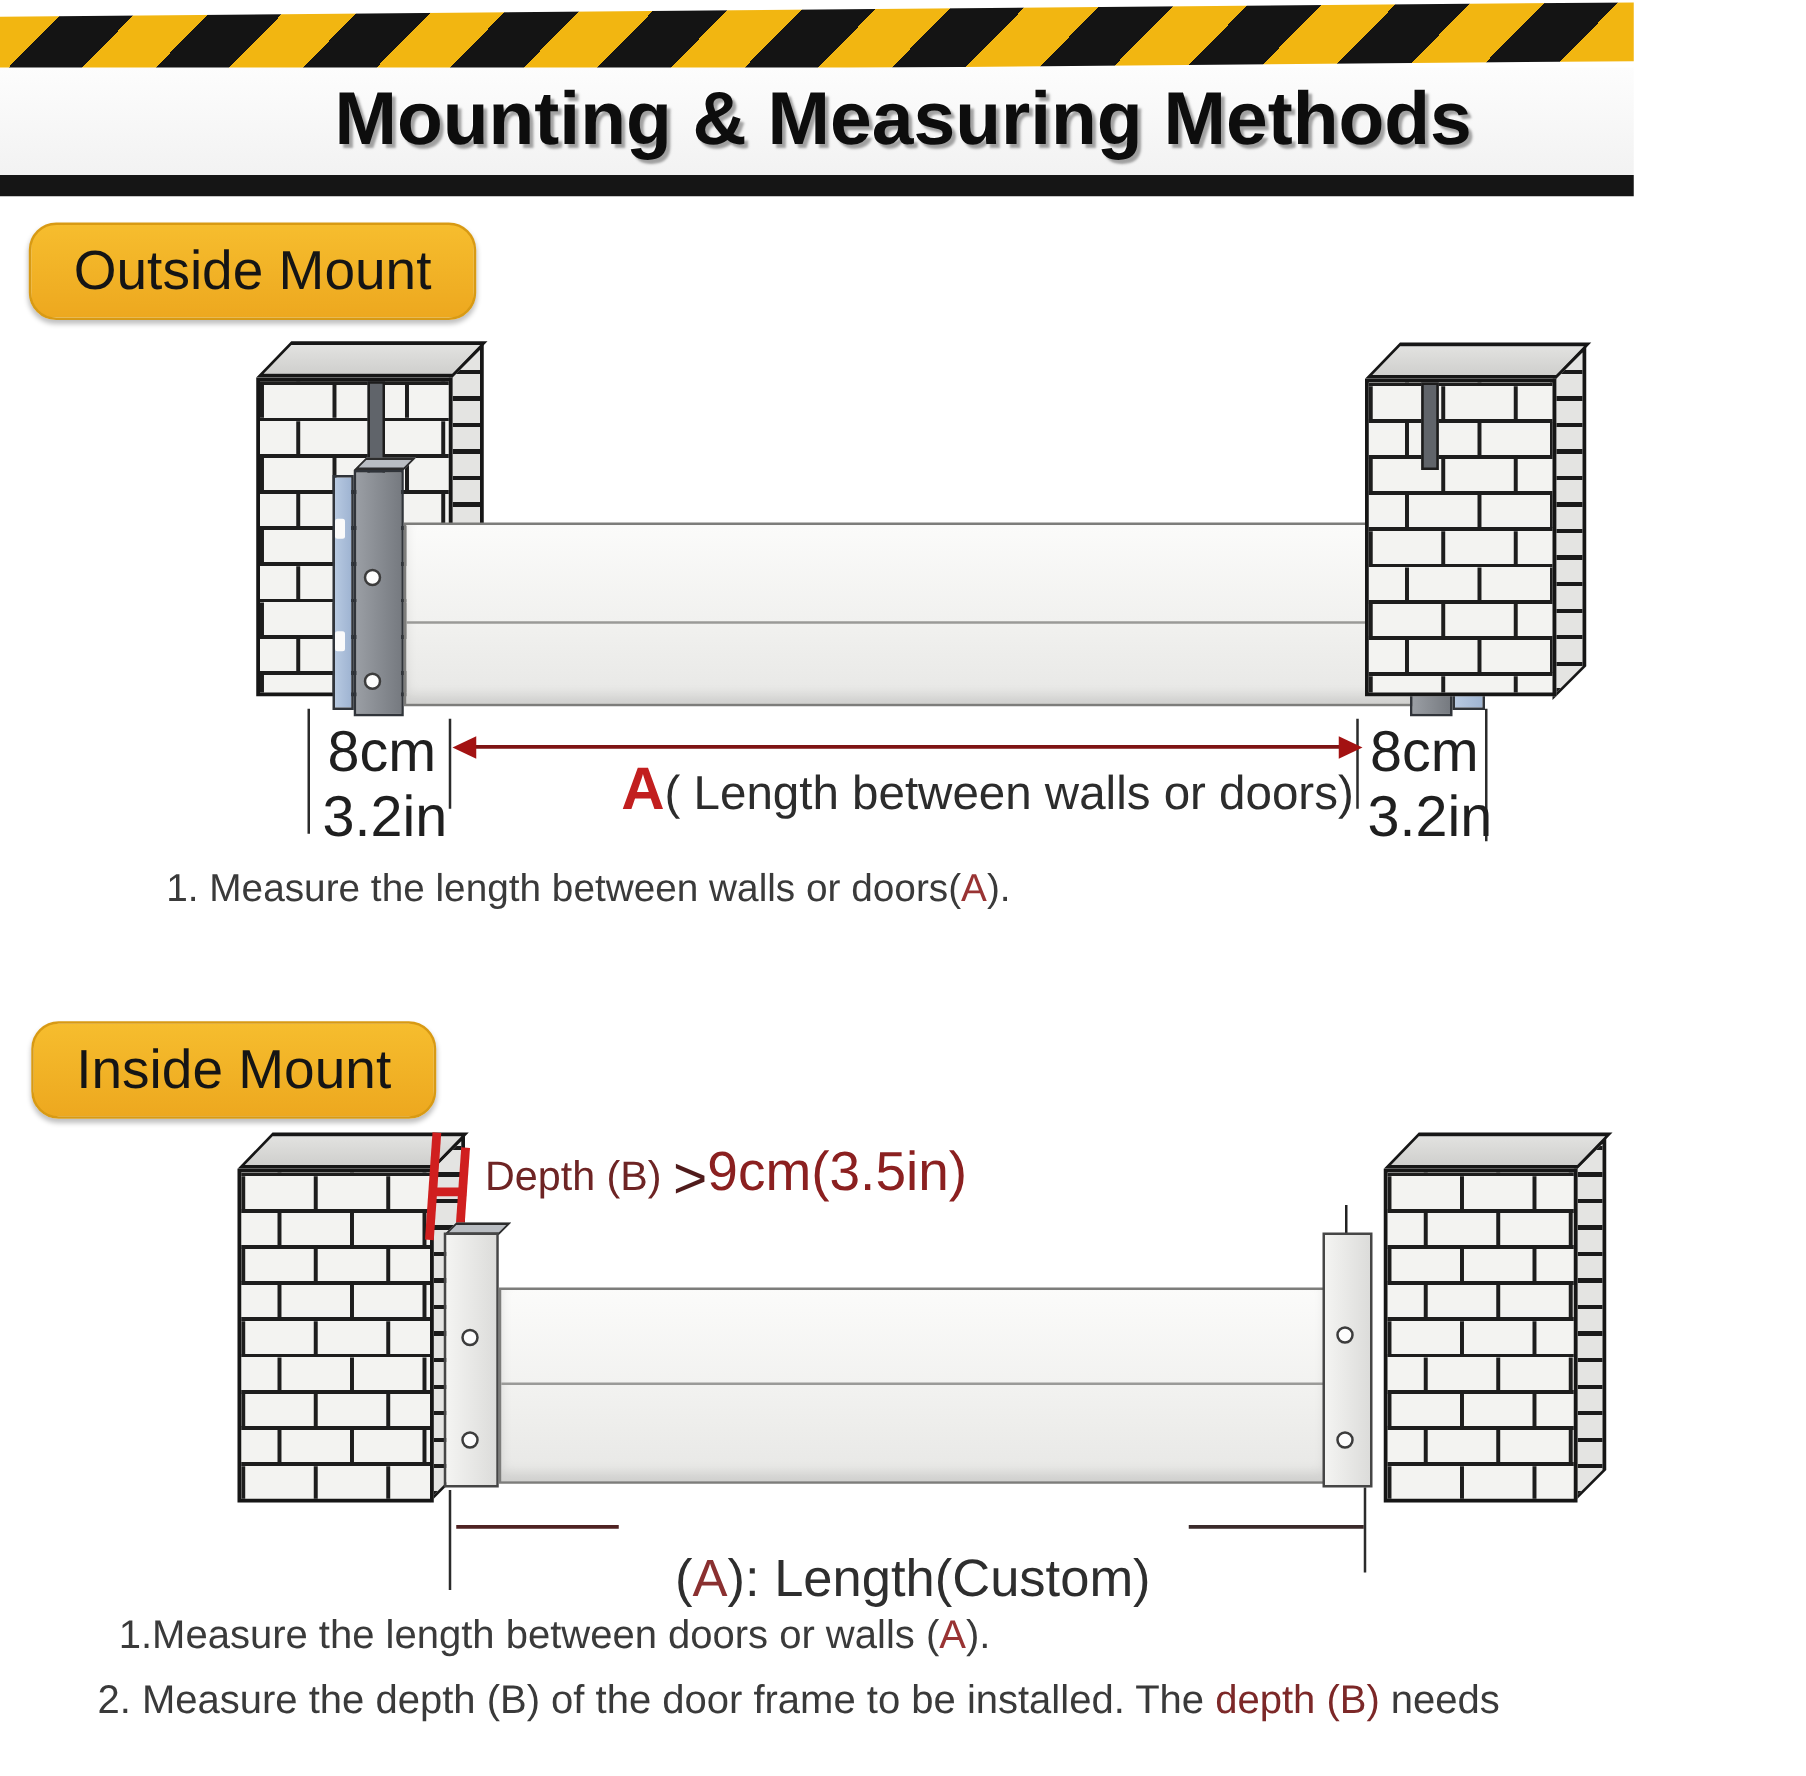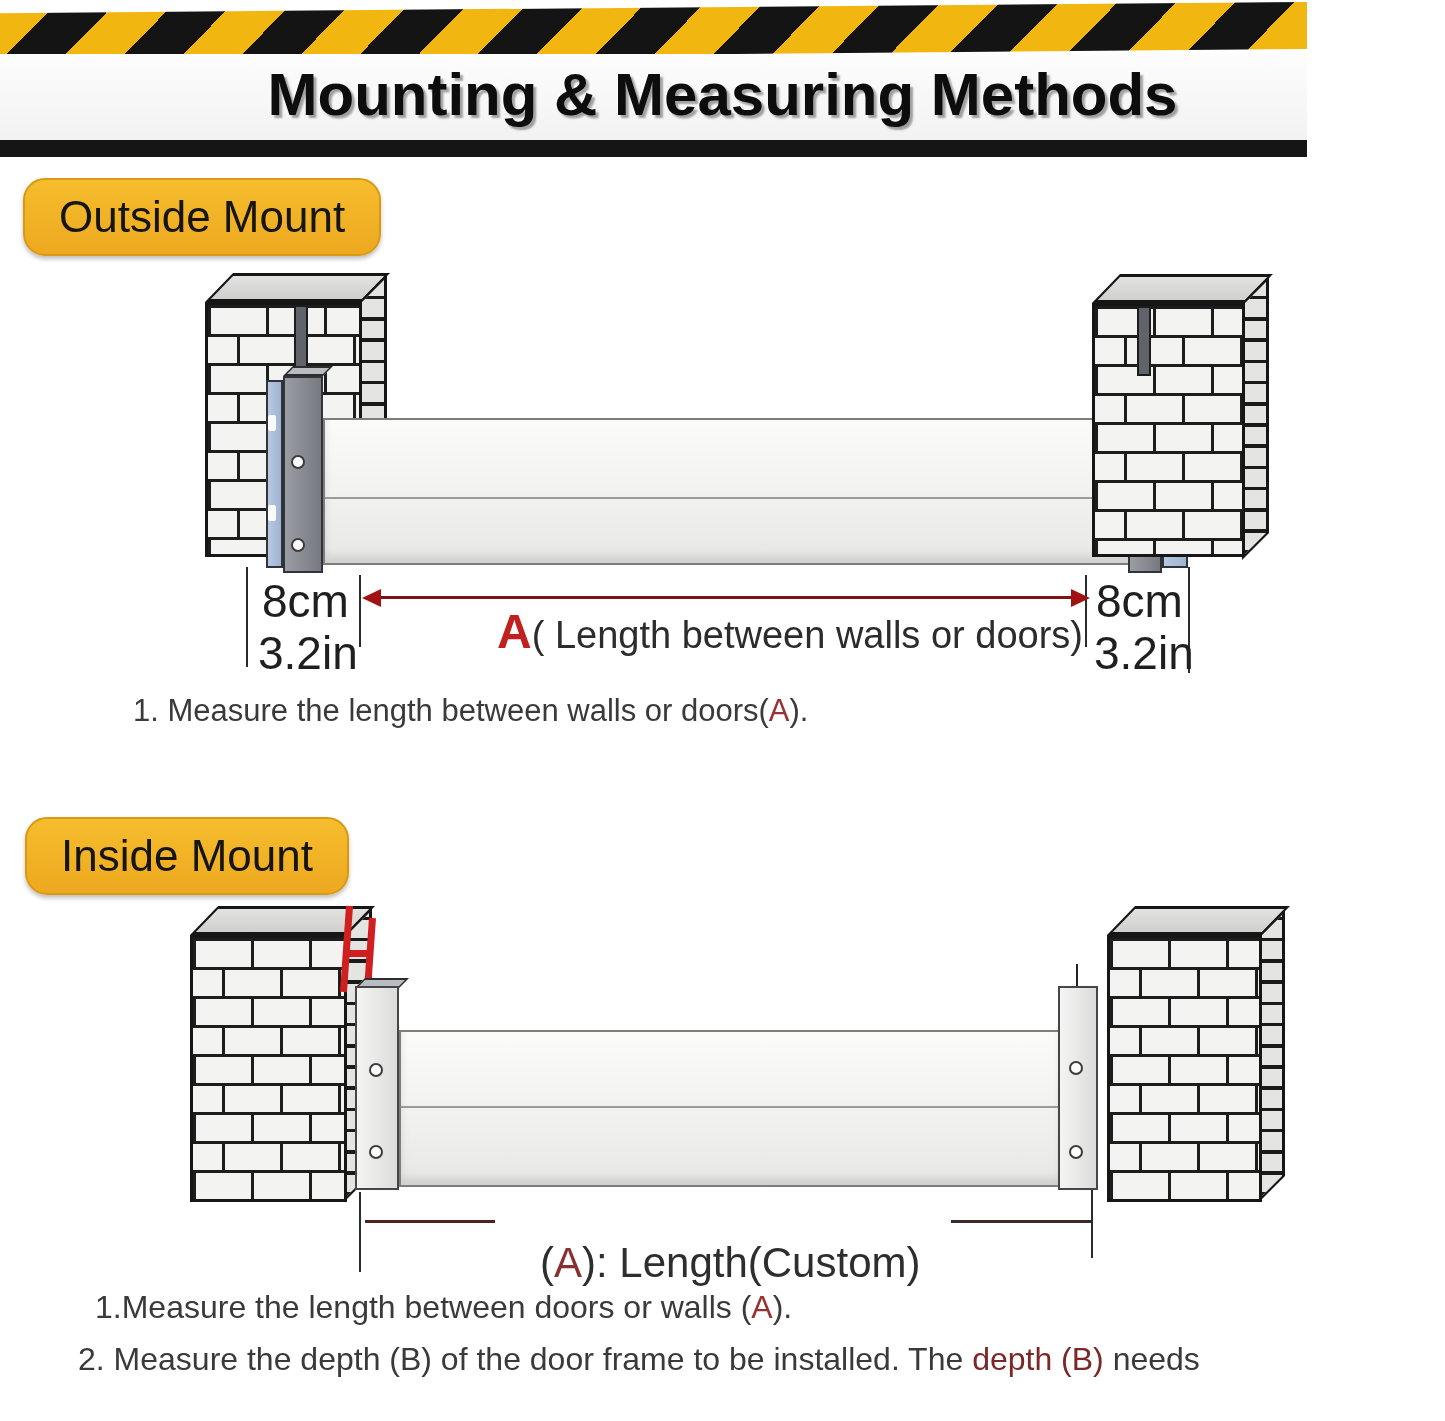--- a/index.html
+++ b/index.html
@@ -149,20 +149,23 @@
   <div class="tag" style="left:25px;top:777px;margin-top:40px;">Inside Mount</div>
 
   <div class="face-top" style="left:190px;top:906px;width:151px;height:23px;"></div>
   <div class="face-side" style="left:344px;top:935px;width:22px;height:261px;"></div>
   <div class="brick" style="left:190px;top:935px;width:151px;height:261px;"></div>
 
   <div class="redbar" style="left:343px;top:906px;width:7px;height:86px;transform:rotate(4deg);"></div>
   <div class="redbar" style="left:366px;top:918px;width:7px;height:86px;transform:rotate(4deg);"></div>
   <div class="redbar" style="left:345px;top:950px;width:28px;height:7px;"></div>
 
+  <div class="depth-text" style="left:388px;top:916px;">
+    <span class="lbl">Depth (B) </span><span class="gt">&gt;</span><span class="val">9cm(3.5in)</span>
+  </div>
 
   <div class="cap" style="left:355px;top:978px;width:40px;height:6px;"></div>
   <div class="bracket" style="left:355px;top:986px;width:40px;height:200px;"></div>
   <div class="hole" style="left:369px;top:1063px;"></div>
   <div class="hole" style="left:369px;top:1145px;"></div>
 
   <div class="barrier" style="left:399px;top:1030px;width:659px;height:153px;">
     <div class="seam" style="top:74px;"></div>
   </div>
 

